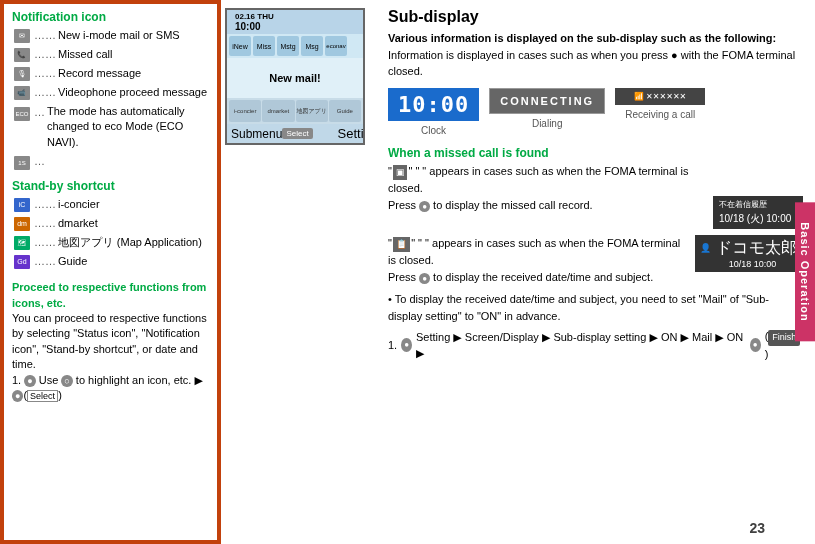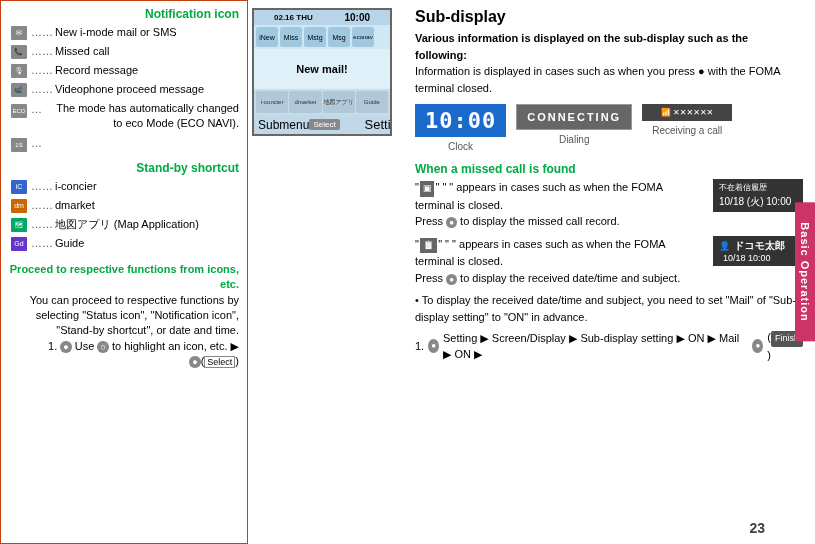--- a/index.html
+++ b/index.html
@@ -8,27 +8,26 @@
       height: 544px;
       font-family: Arial, sans-serif;
       font-size: 12px;
       background: #fff;
       overflow: hidden;
       display: flex;
     }
 
     
     .left-panel {
-      width: 248px;
+      width: 221px;
       height: 544px;
-      border: 1px solid #c2410c;
+      border: 4px solid #c2410c;
       padding: 6px 8px;
       overflow: hidden;
       flex-shrink: 0;
-      text-align: right;
     }
 
     .section-title {
       color: #00aa44;
       font-weight: bold;
       font-size: 12px;
       margin-bottom: 4px;
     }
 
     .icon-list {
@@ -98,25 +97,25 @@
     .phone-screen {
       border: 2px solid #666;
       width: 140px;
       background: #e8f4f8;
       overflow: hidden;
     }
 
     .phone-status-bar {
       background: #b8d4e8;
       display: flex;
-      align-items: center;
       justify-content: space-between;
-      padding: 2px 20px;
+      padding: 2px 8px;
       font-size: 9px;
       font-weight: bold;
+      flex-direction: column;
     }
 
     .phone-icons-row {
       display: flex;
       background: #d0e8f4;
       padding: 2px;
       gap: 2px;
     }
 
     .phone-icon-cell {
@@ -272,20 +271,21 @@
       flex: 1;
     }
 
     .missed-call-screen {
       background: #333;
       color: #fff;
       padding: 3px 6px;
       font-size: 9px;
       min-width: 90px;
       text-align: left;
+      margin-top: 33px;
     }
 
     .missed-call-screen .mc-title {
       font-size: 8px;
       margin-bottom: 2px;
     }
 
     .missed-call-screen .mc-date {
       font-size: 10px;
     }
@@ -542,23 +542,23 @@
 
   <div class="new-mail-section">
     <div class="new-mail-text">
       <span>"<span class="quote-icon">📋</span>"</span>
       <span>" " appears in cases such as when the FOMA terminal is closed.</span><br>
       <span>Press <span style="background:#888;color:#fff;padding:1px 3px;border-radius:50%;font-size:8px;">●</span> to display the received date/time and subject.</span>
     </div>
     <div class="new-mail-screen">
       <div style="display:flex;align-items:center;gap:4px;">
         <span>👤</span>
-        <span style="font-size:10px;font-weight:bold;">ドコモ太郎</span>
-      </div>
-      <div style="font-size:9px;padding-left:4px;">10/18 10:00</div>
+        <span style="font-size:16px;">ドコモ太郎</span>
+      </div>
+      <div style="font-size:9px;padding-left:4px;margin-left:24px;">10/18 10:00</div>
     </div>
   </div>
 
   <div class="bullet-section">
     <span>• To display the received date/time and subject, you need to set "Mail" of "Sub-display setting" to "ON" in advance.</span>
   </div>
 
   <div class="steps-section">
     <div class="step-row">
       <span>1.</span>

